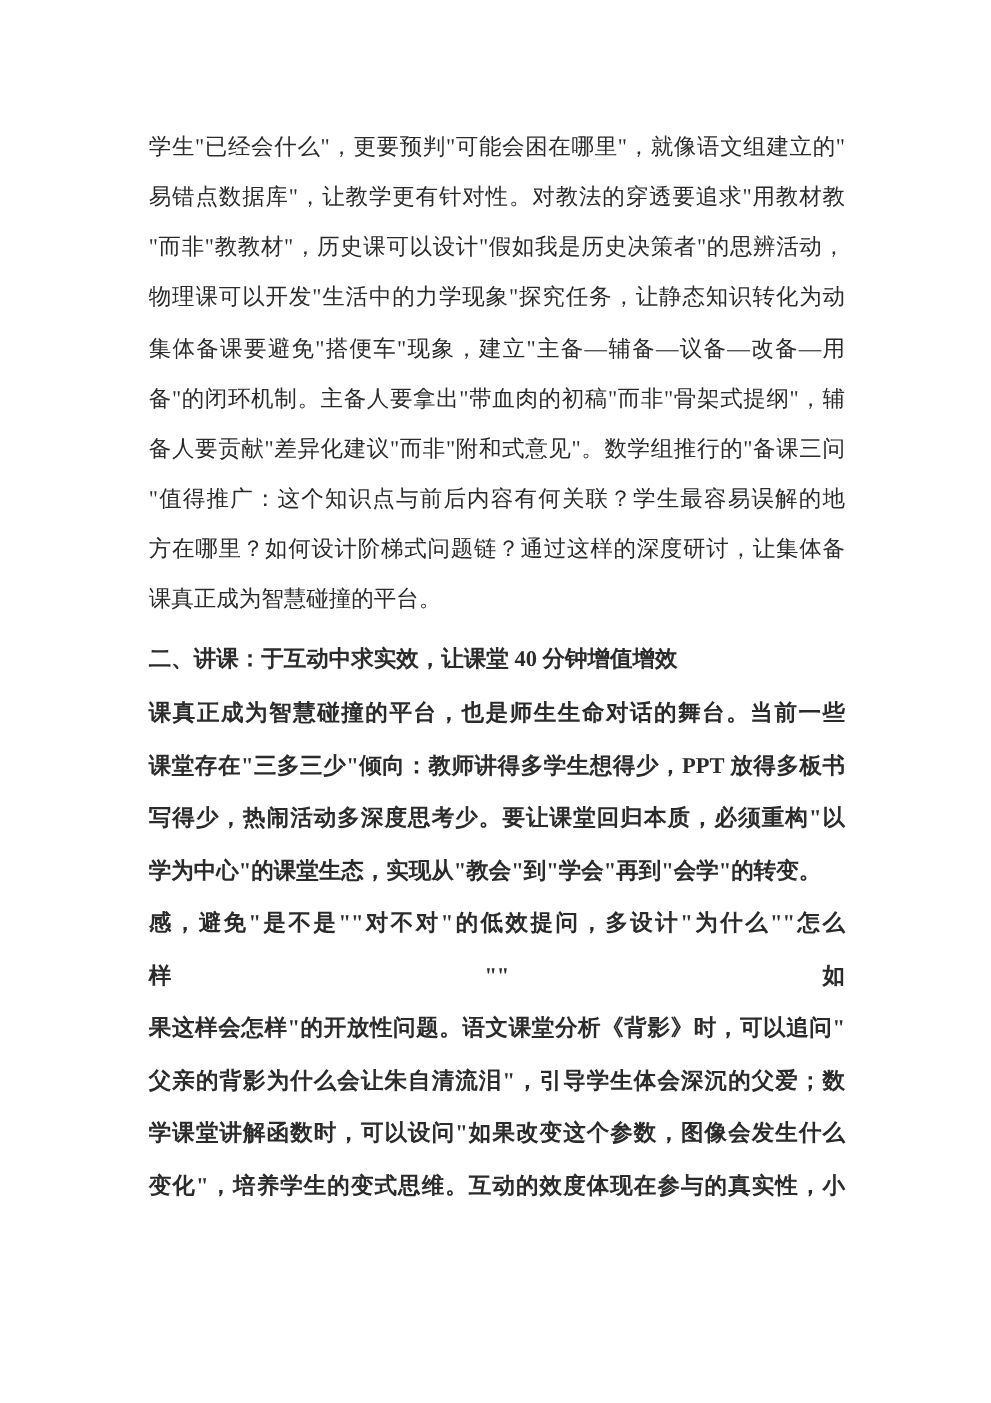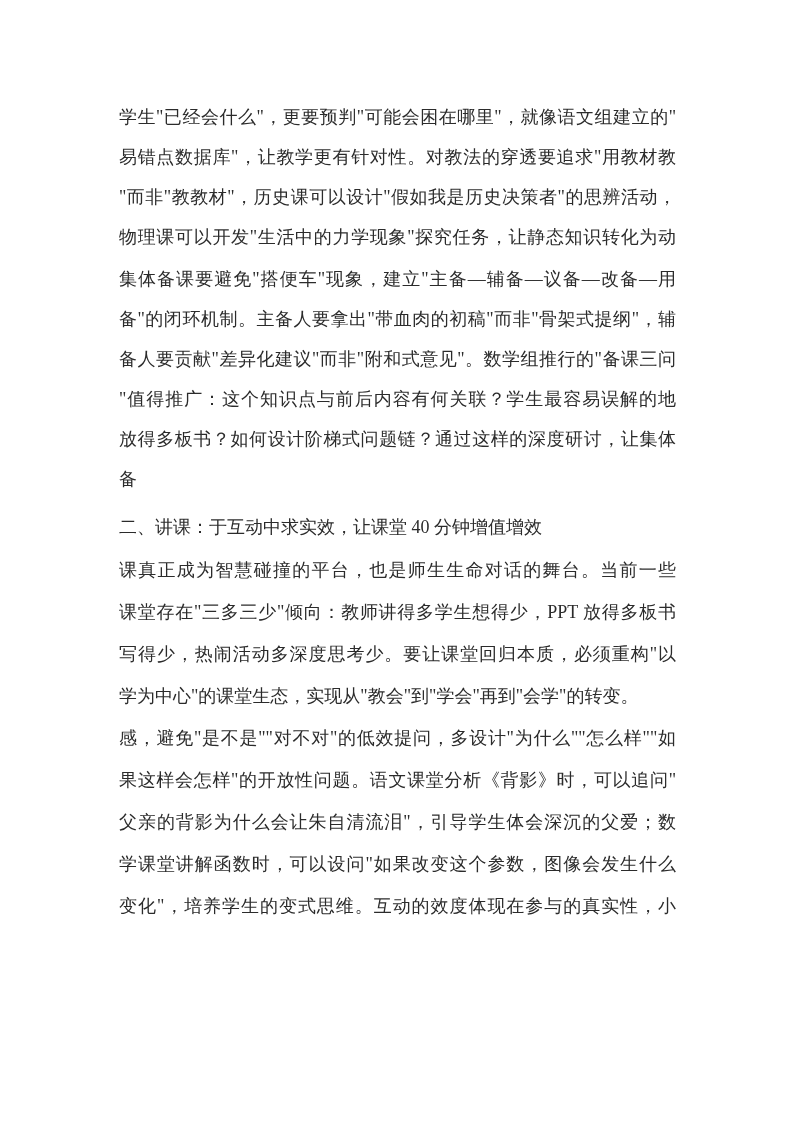--- a/index.html
+++ b/index.html
@@ -28,21 +28,21 @@
     text-align: justify;
     text-align-last: left;
     white-space: normal;
   }
   .line.jl {
     text-align-last: justify;
   }
   
   .b0 .line, .b1 .line { line-height: 40px; }
   
-  .b2 .line, .b3 .line, .b4 .line { line-height: 42px; }
+  .b2 .line, .b3 .line, .b4 .line { line-height: 42px; font-weight: bold; }
   .b1 { margin-top: 2px; }
   .b2 { margin-top: 7px; }
   .b3 { margin-top: 1px; }
   .b4 { margin-top: 0; }
 </style>
 </head>
 <body>
 
 <div class="page">
   <main class="content" id="content">
@@ -50,21 +50,22 @@
         <div class="line jl">学生"已经会什么"，更要预判"可能会困在哪里"，就像语文组建立的"</div>
         <div class="line jl">易错点数据库"，让教学更有针对性。对教法的穿透要追求"用教材教</div>
         <div class="line jl">"而非"教教材"，历史课可以设计"假如我是历史决策者"的思辨活动，</div>
         <div class="line jl">物理课可以开发"生活中的力学现象"探究任务，让静态知识转化为动</div>
       </div>
       <div class="block b1">
         <div class="line jl">集体备课要避免"搭便车"现象，建立"主备—辅备—议备—改备—用</div>
         <div class="line jl">备"的闭环机制。主备人要拿出"带血肉的初稿"而非"骨架式提纲"，辅</div>
         <div class="line jl">备人要贡献"差异化建议"而非"附和式意见"。数学组推行的"备课三问</div>
         <div class="line jl">"值得推广：这个知识点与前后内容有何关联？学生最容易误解的地</div>
-        <div class="line jl">放得多板书？如何设计阶梯式问题链？通过这样的深度研讨，让集体备</div>
+        <div class="line jl">方在哪里？如何设计阶梯式问题链？通过这样的深度研讨，让集体备</div>
+        <div class="line">课真正成为智慧碰撞的平台。</div>
       </div>
       <div class="block b2">
         <div class="line">二、讲课：于互动中求实效，让课堂 40 分钟增值增效</div>
       </div>
       <div class="block b3">
         <div class="line jl">课真正成为智慧碰撞的平台，也是师生生命对话的舞台。当前一些</div>
         <div class="line jl">课堂存在"三多三少"倾向：教师讲得多学生想得少，PPT 放得多板书</div>
         <div class="line jl">写得少，热闹活动多深度思考少。要让课堂回归本质，必须重构"以</div>
         <div class="line">学为中心"的课堂生态，实现从"教会"到"学会"再到"会学"的转变。</div>
       </div>

